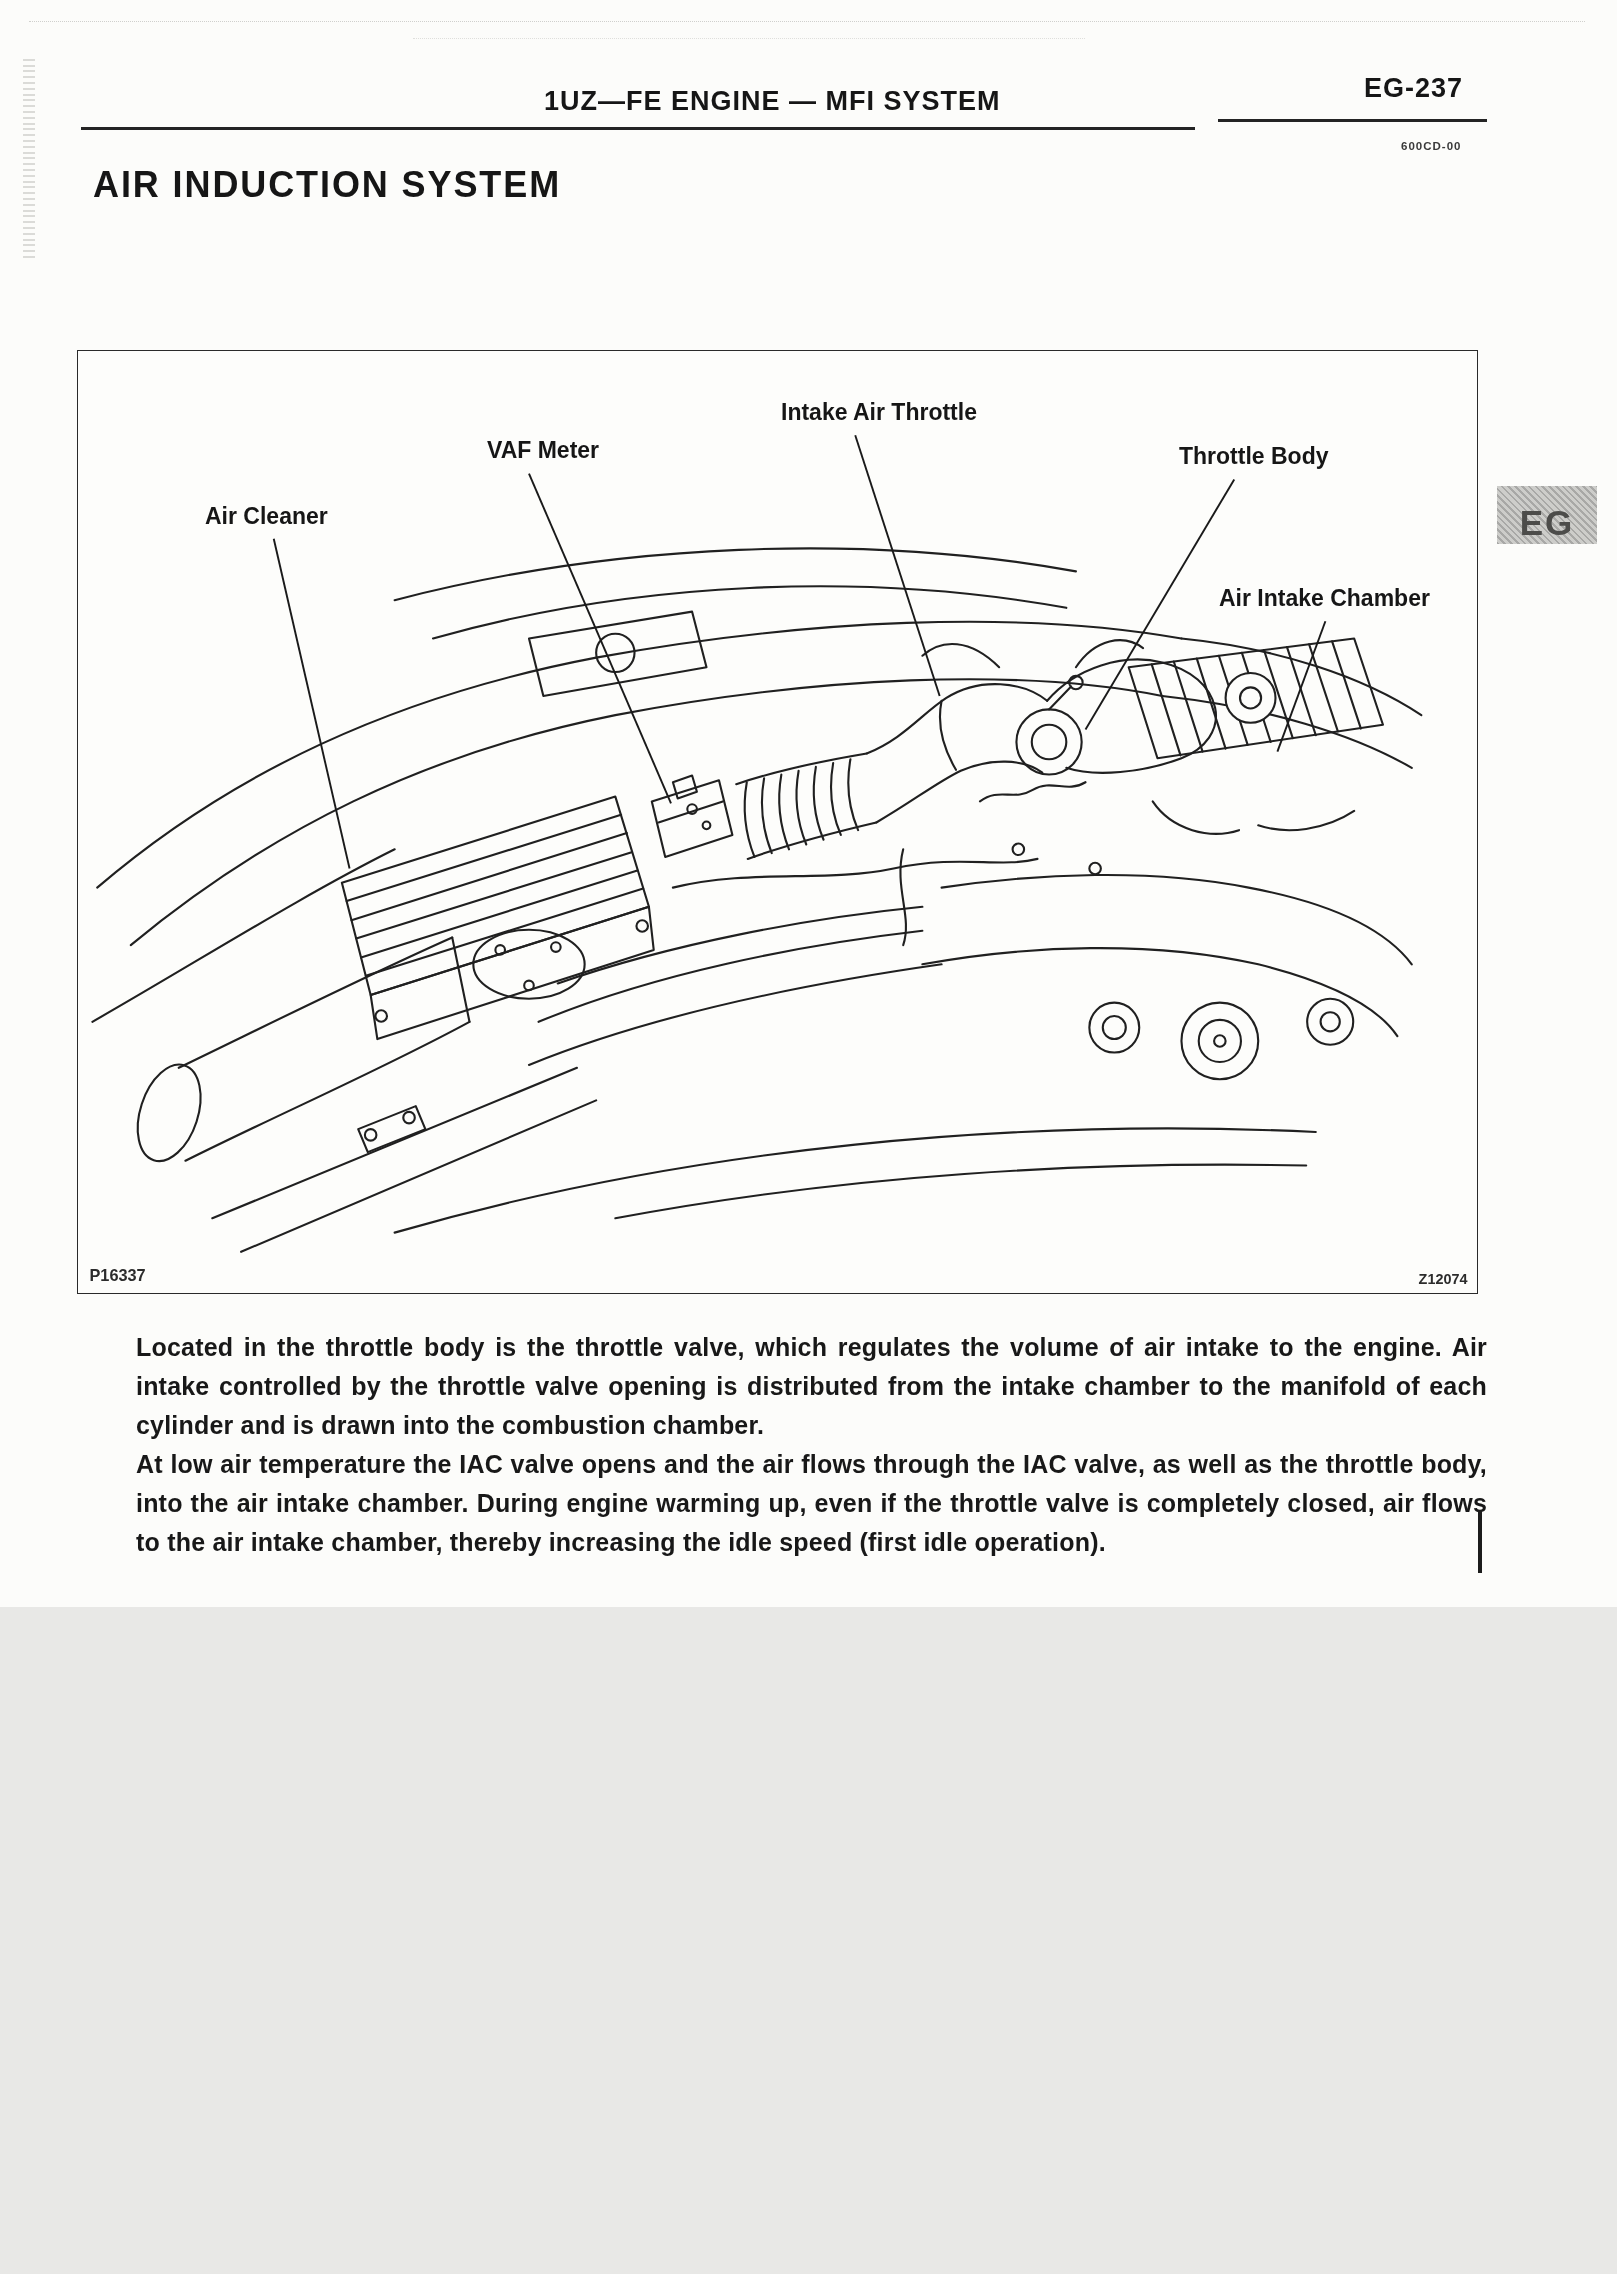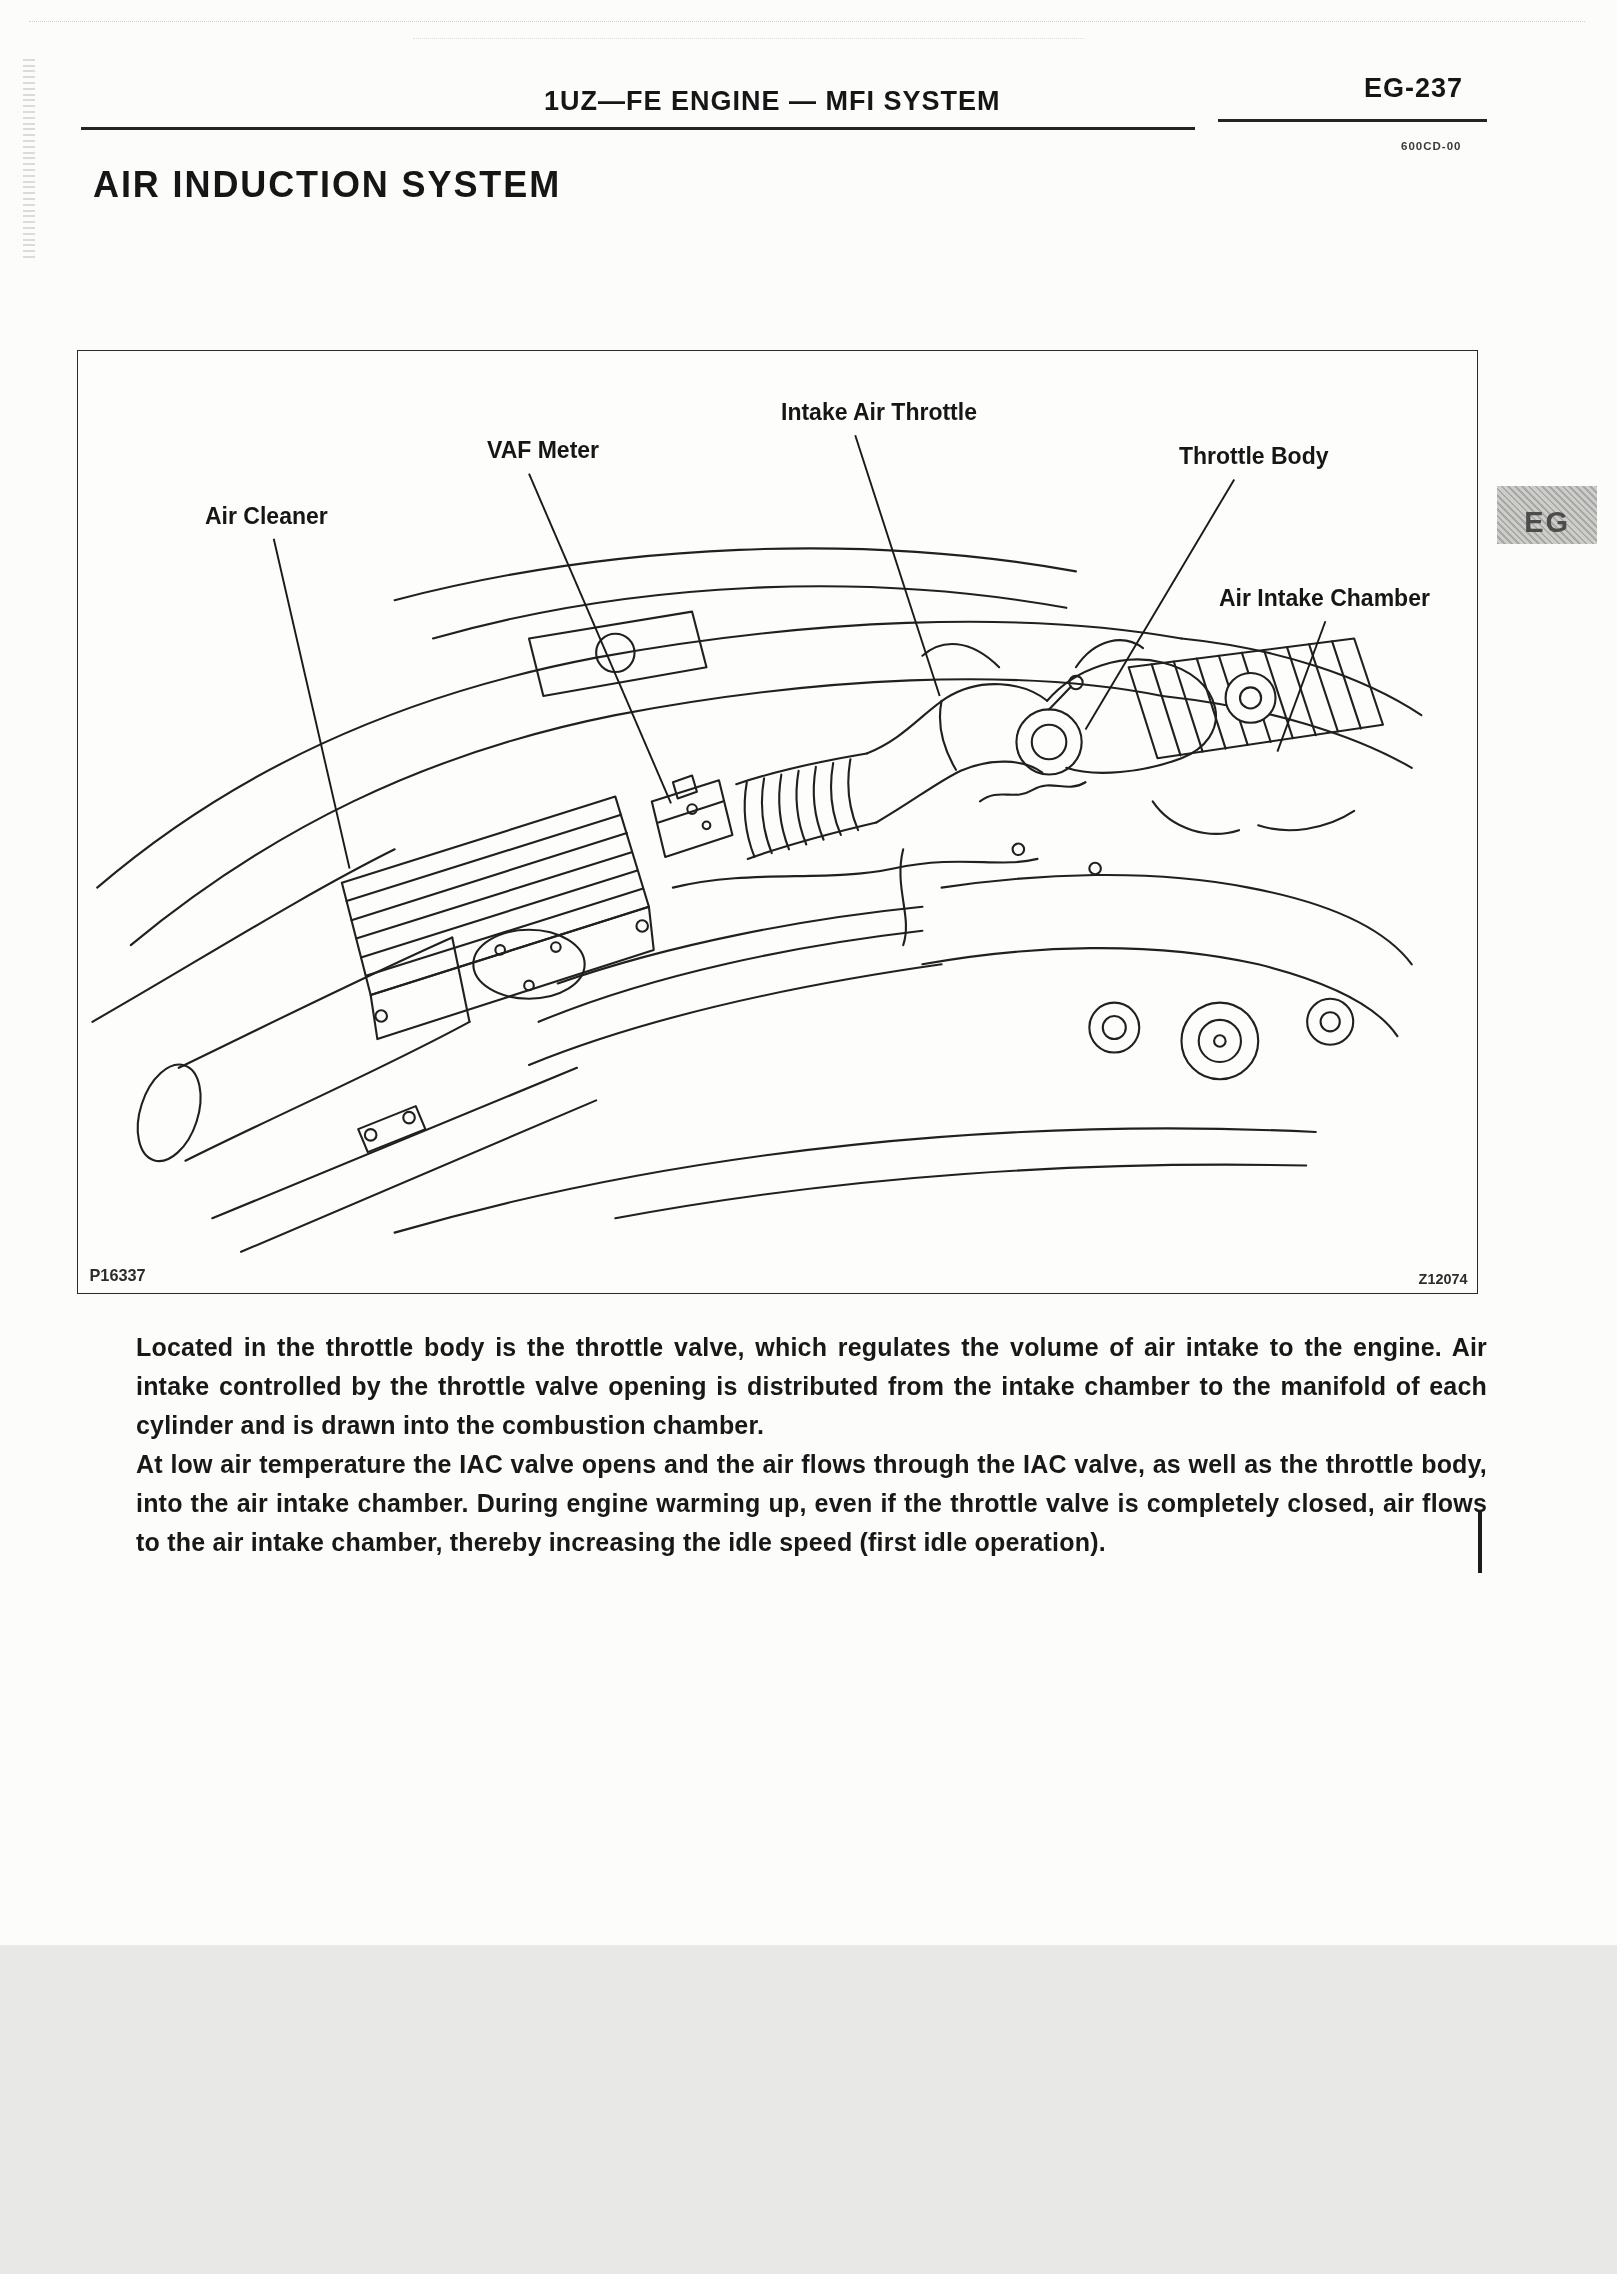--- a/index.html
+++ b/index.html
@@ -1,20 +1,20 @@
 <!DOCTYPE html>
 <html><head>
 <meta charset="utf-8">
 <style>
   * { box-sizing: border-box; }
   html, body { margin: 0; padding: 0; background: #e8e8e6; }
   .page {
     position: relative;
     width: 1618px;
-    height: 1945px;
+    height: 1607px;
     margin: 0 auto;
     background: #fcfcfa;
     font-family: "Liberation Sans", sans-serif;
     color: #161616;
     overflow: hidden;
   }
 
   
   .artifact-top {
     position: absolute; top: 21px; left: 29px; width: 1556px;
@@ -57,21 +57,21 @@
     font-size: 36px; font-weight: bold; letter-spacing: 1.9px;
   }
 
   
   .side-tab {
     position: absolute; top: 486px; left: 1497px; width: 100px; height: 58px;
     background: repeating-linear-gradient(45deg, #a8a8a6 0 1.9px, #cdcdca 1.9px 4.8px);
     display: flex; align-items: center; justify-content: center;
   }
   .side-tab span {
-    font-size: 29px; font-weight: bold; color: #4c4c4a; letter-spacing: 1.9px; margin-top: 15px;
+    font-size: 35px; font-weight: bold; color: #4c4c4a; letter-spacing: 1.9px; margin-top: 15px;
   }
 
   
   .figure {
     position: absolute; top: 350px; left: 77px; width: 1401px; height: 944px;
     border: 1.9px solid #2a2a2a; background: #fdfdfb;
   }
   .figure svg { position: absolute; inset: 0; width: 100%; height: 100%; }
   .fig-label {
     position: absolute; font-size: 23px; font-weight: bold; white-space: nowrap;

